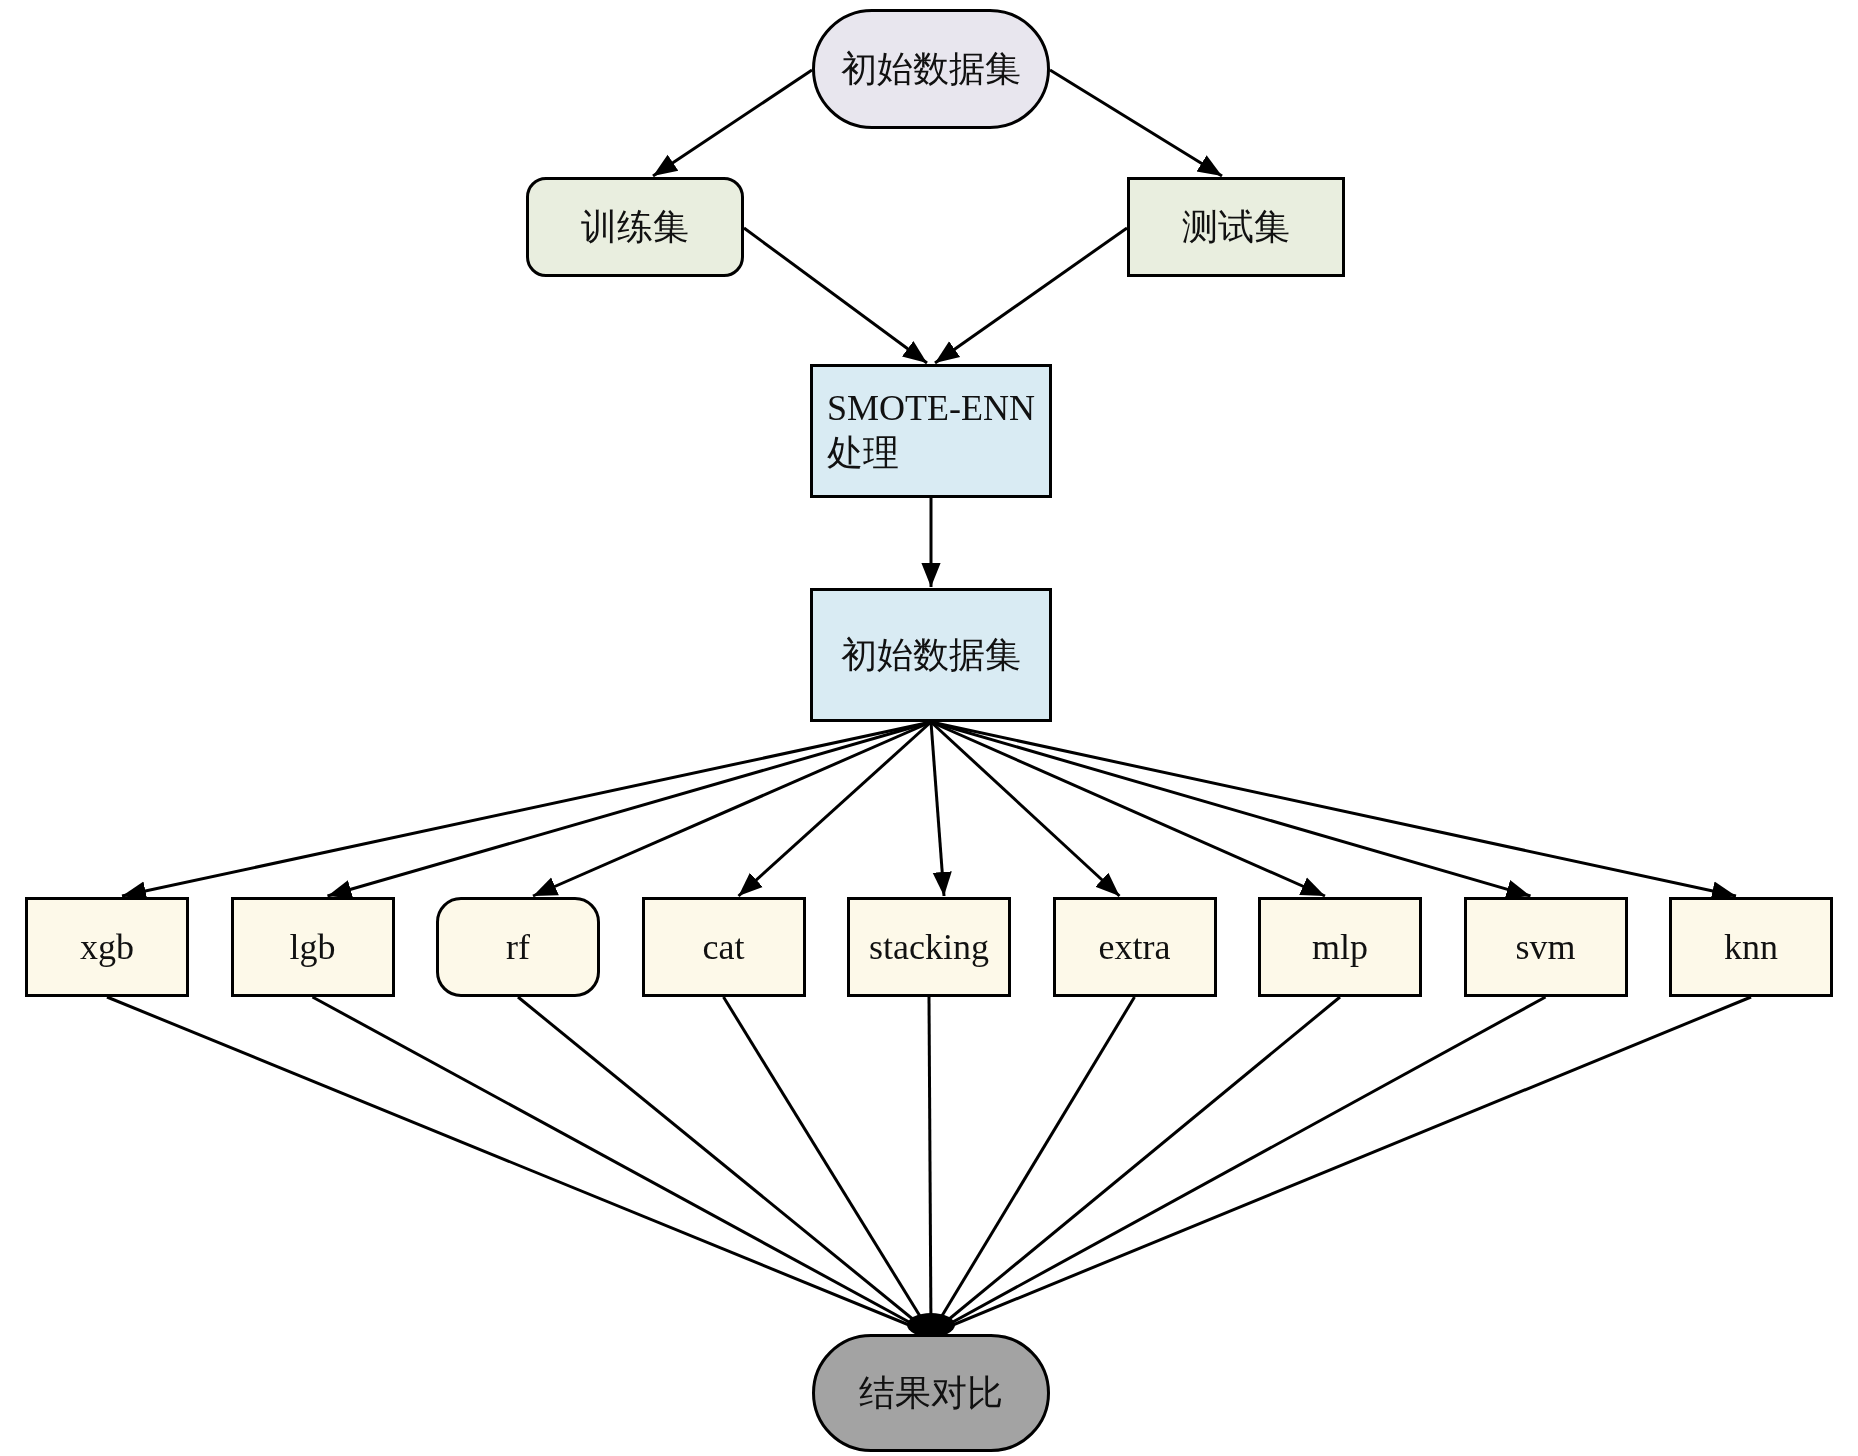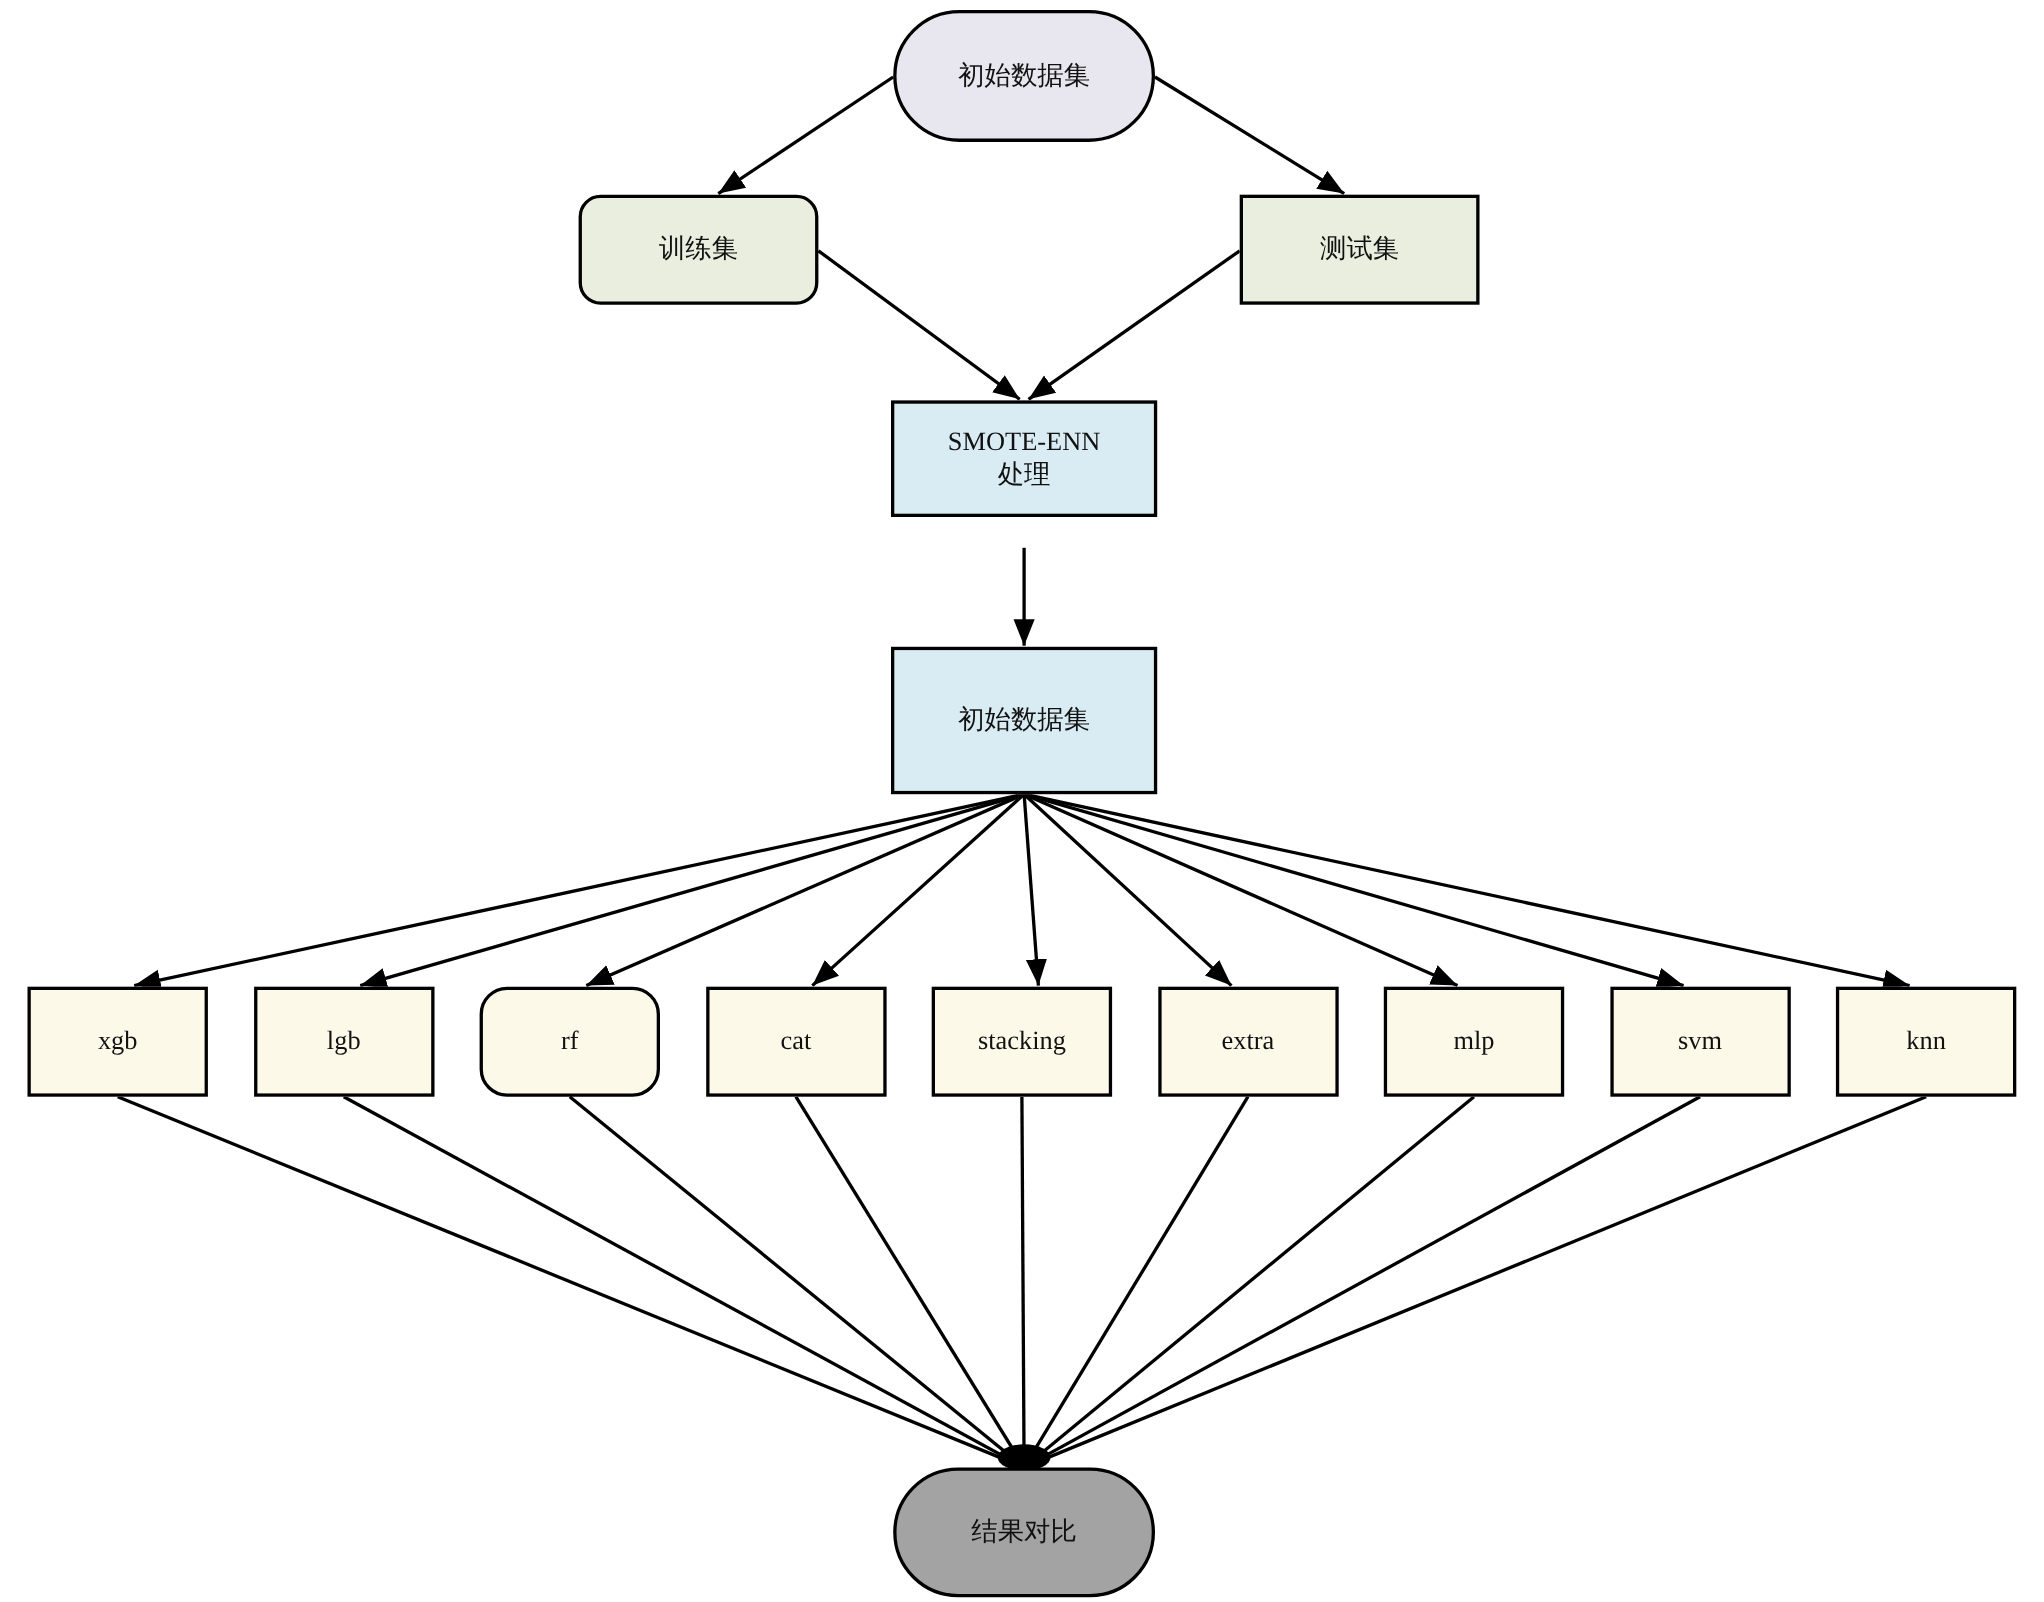--- a/index.html
+++ b/index.html
@@ -1,26 +1,26 @@
 <!DOCTYPE html>
 <html><head>
 <meta charset="utf-8">
 <style>
   html, body { margin: 0; padding: 0; background: #ffffff; }
   body { width: 1858px; height: 1456px; position: relative; overflow: hidden;
          font-family: "Liberation Serif", "DejaVu Serif", serif; color: #111; }
   #edges { position: absolute; left: 0; top: 0; width: 1858px; height: 1456px; }
   .node { position: absolute; box-sizing: border-box; border: 3px solid #000;
-          display: flex; align-items: center; justify-content: center; text-align: center;
-          font-size: 24px; line-height: 1.25; white-space: pre-line; }
+          display: flex; align-items: center; justify-content: center; text-align: left;
+          font-size: 36px; line-height: 1.25; white-space: pre-line; }
   .pill { border-radius: 60px; }
   .n-start  { left: 812px; top: 9px;   width: 238px; height: 120px; background: #e8e6ee; }
   .n-train  { left: 526px; top: 177px; width: 218px; height: 100px; background: #e9eedf; border-radius: 20px; }
   .n-test   { left: 1127px; top: 177px; width: 218px; height: 100px; background: #e9eedf; }
-  .n-smote  { left: 810px; top: 364px; width: 242px; height: 106px; background: #d9ebf3; }
+  .n-smote  { left: 810px; top: 364px; width: 242px; height: 134px; background: #d9ebf3; }
   .n-cv     { left: 810px; top: 588px; width: 242px; height: 134px; background: #d9ebf3; }
   .n-model  { top: 897px; width: 164px; height: 100px; background: #fdf9e9; }
   .n-result { left: 812px; top: 1334px; width: 238px; height: 118px; background: #a3a3a3; }
 </style>
 </head>
 <body>
 
 <svg id="edges" xmlns="http://www.w3.org/2000/svg">
   <defs>
     <marker id="arrow" viewBox="0 0 10 10" refX="10" refY="5" markerWidth="9" markerHeight="9" orient="auto-start-reverse" markerUnits="userSpaceOnUse">

